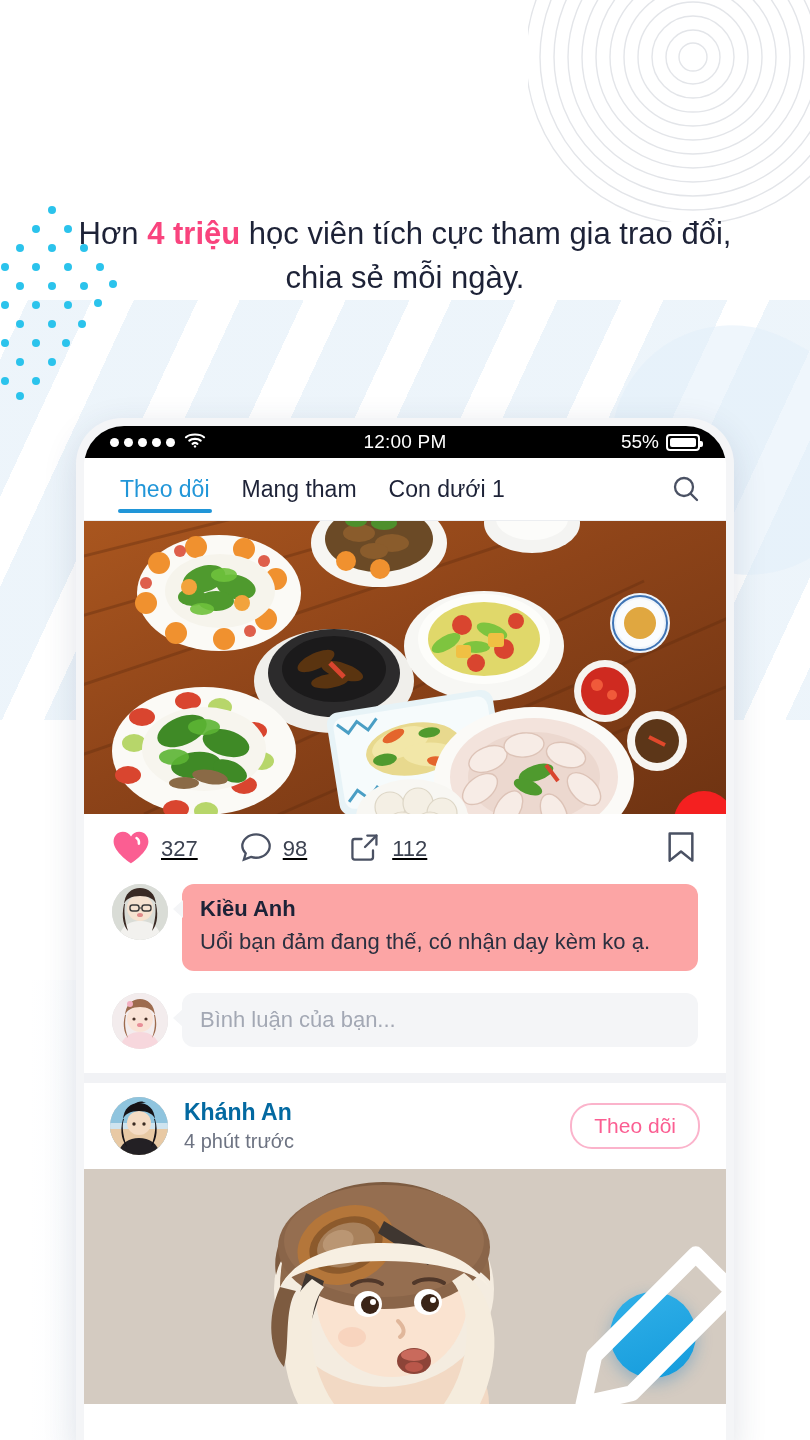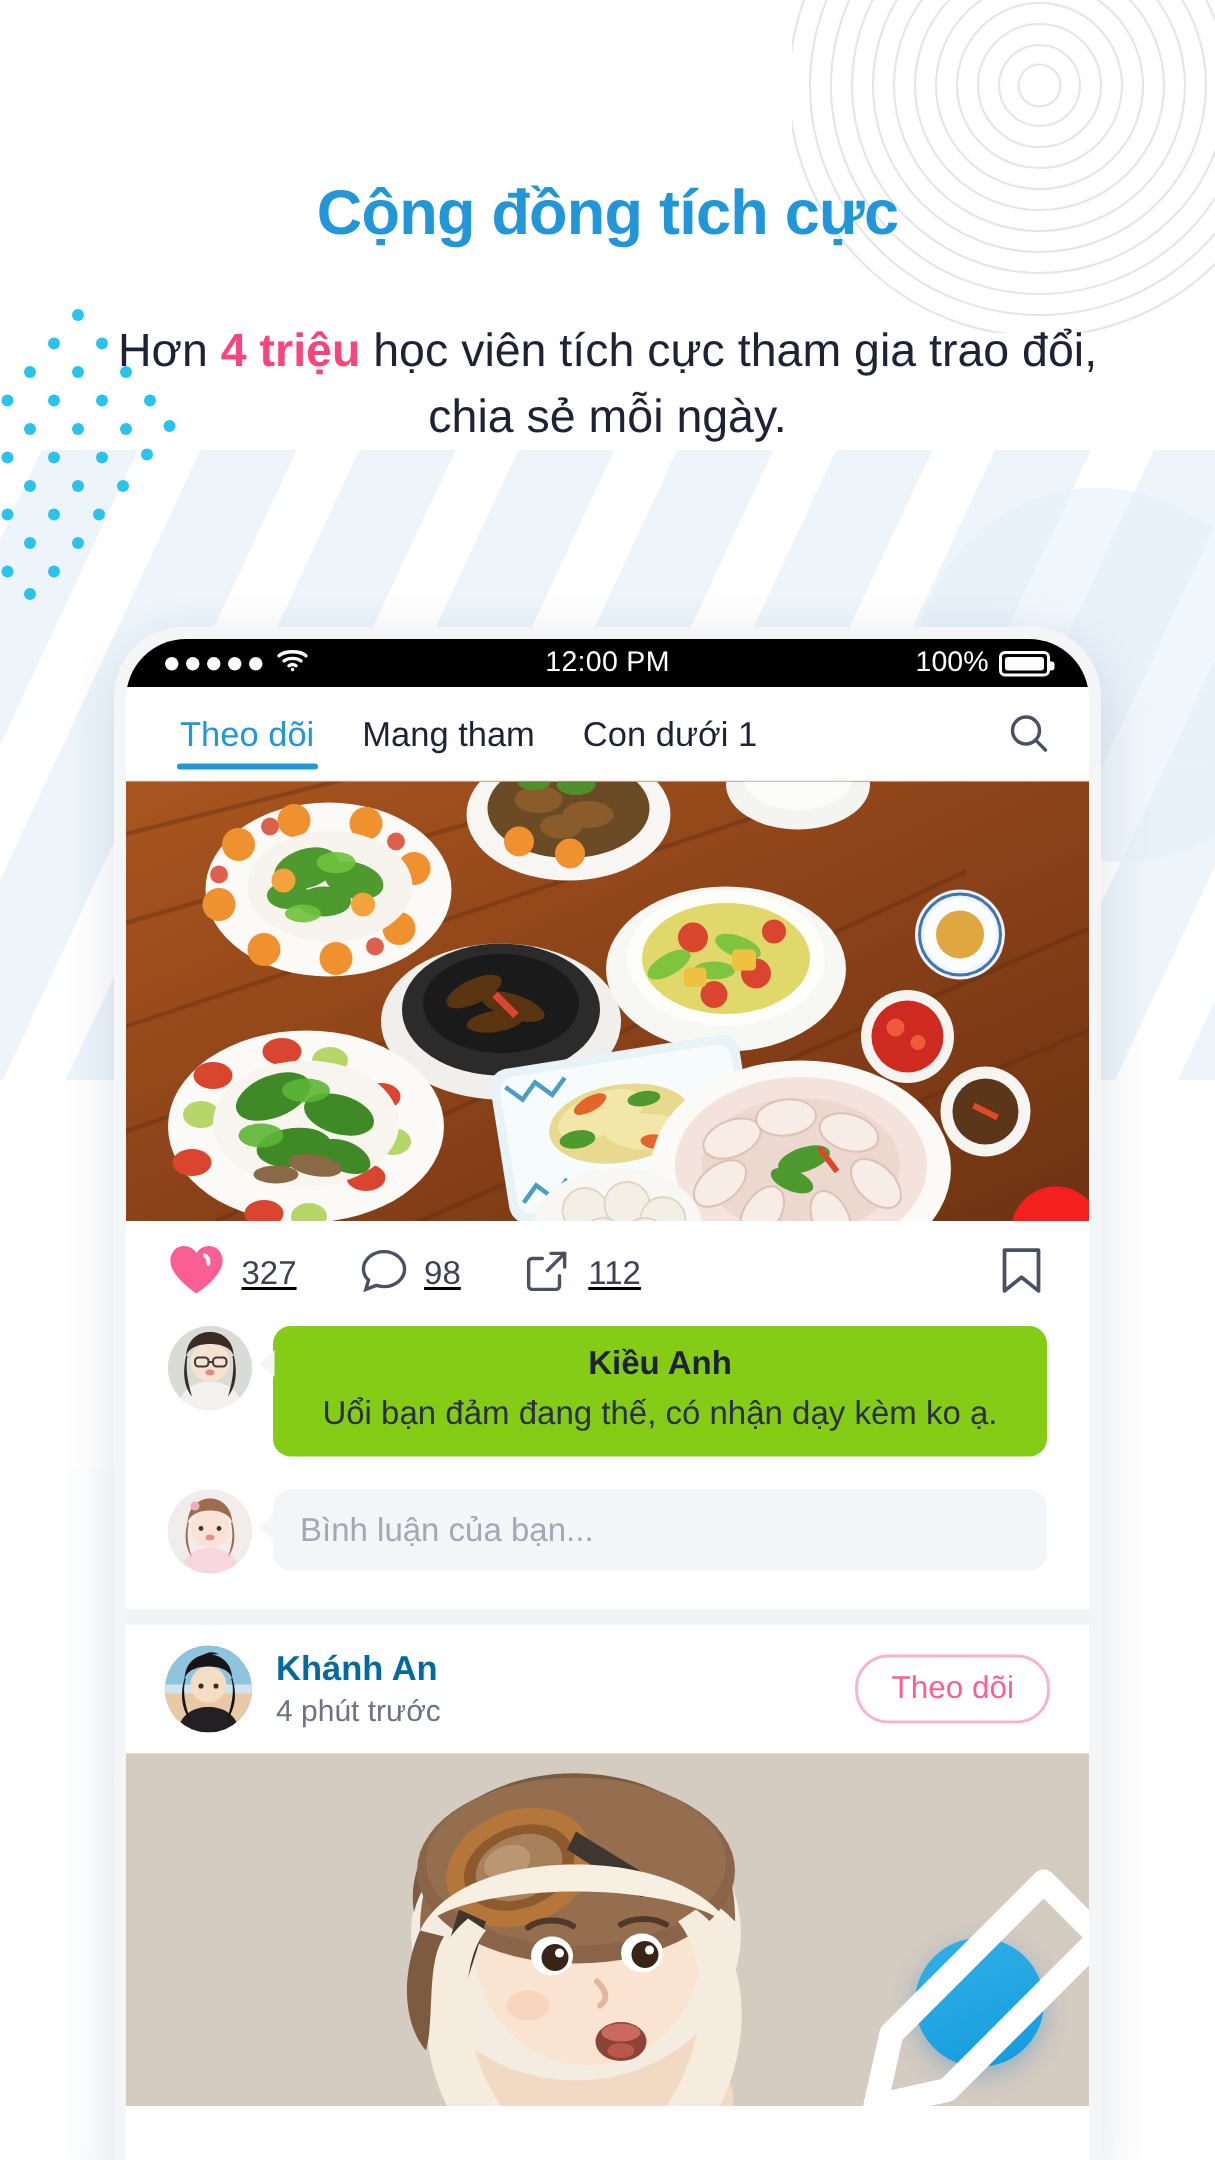--- a/index.html
+++ b/index.html
@@ -184,25 +184,24 @@
   }
   .act { display: flex; align-items: center; gap: 11px; margin-right: 42px; }
   .act-num { font-size: 22px; color: #3c4251; }
   .bookmark { margin-left: auto; color: #4a5163; }
 
   
   .comment-row { display: flex; align-items: flex-start; padding: 0 28px 0 28px; gap: 14px; }
   .c-avatar { width: 56px; height: 56px; border-radius: 50%; overflow: hidden; flex: 0 0 56px; position: relative; background:#ddd; }
   .bubble {
     flex: 1;
-    background: #84cc16;
+    background: #fca5a5;
     border-radius: 12px;
     padding: 12px 18px 14px 18px;
     position: relative;
-    text-align: center;
   }
   .bubble::before {
     content: "";
     position: absolute;
     left: -9px; top: 16px;
     width: 0; height: 0;
     border-right: 10px solid #f4f5f7;
     border-top: 9px solid transparent;
     border-bottom: 9px solid transparent;
   }
@@ -325,21 +324,20 @@
           <circle cx="58" cy="166" r="4"></circle>
         <circle cx="11" cy="185" r="4"></circle>
           <circle cx="42" cy="185" r="4"></circle>
         <circle cx="26" cy="200" r="4"></circle>
         <circle cx="2" cy="160" r="3.5"></circle>
         <circle cx="2" cy="122" r="3.5"></circle>
       </g>
     </svg>
   </div>
 
-  <div class="headline">Cộng đồng tích cực</div>
   <div class="subhead">
     <span>Hơn </span><span class="accent">4 triệu</span><span> học viên tích cực tham gia trao đổi, chia sẻ mỗi ngày.</span>
   </div>
 
   <div class="phone">
     <div class="screen">
 
       <div class="statusbar">
         <div class="sb-left">
           <span class="sb-dots">
@@ -353,21 +351,21 @@
             <svg width="22" height="17" viewBox="0 0 22 17" fill="none" stroke="#fff" stroke-width="2.2" stroke-linecap="round">
               <path d="M2 6.2 C6 2.6 16 2.6 20 6.2"></path>
               <path d="M5.3 9.6 C8 7.3 14 7.3 16.7 9.6"></path>
               <path d="M8.6 12.9 C10 11.8 12 11.8 13.4 12.9"></path>
               <circle cx="11" cy="15.4" r="1.2" fill="#fff" stroke="none"></circle>
             </svg>
           </span>
         </div>
         <div class="sb-center">12:00 PM</div>
         <div class="sb-right">
-          <span>100%</span>
+          <span>55%</span>
           <span class="battery">
               <i></i>
             </span>
         </div>
       </div>
 
       <div class="tabbar">
         <div class="tab active">
           <span>Theo dõi</span>
         </div>

